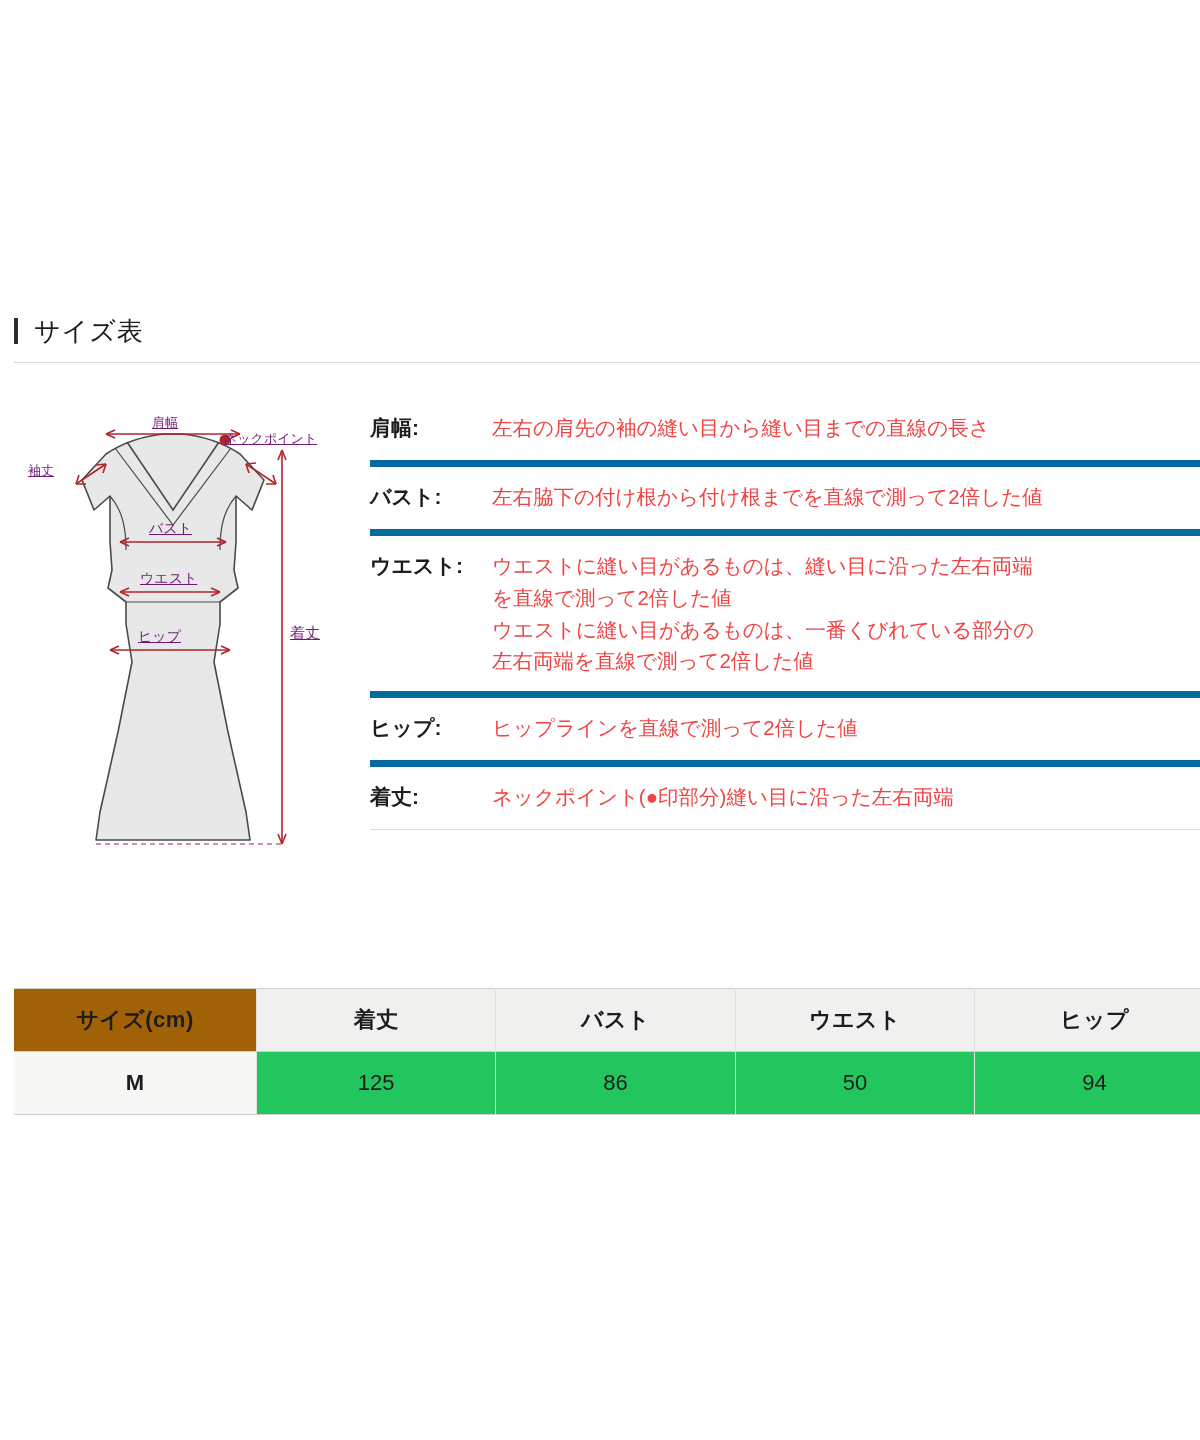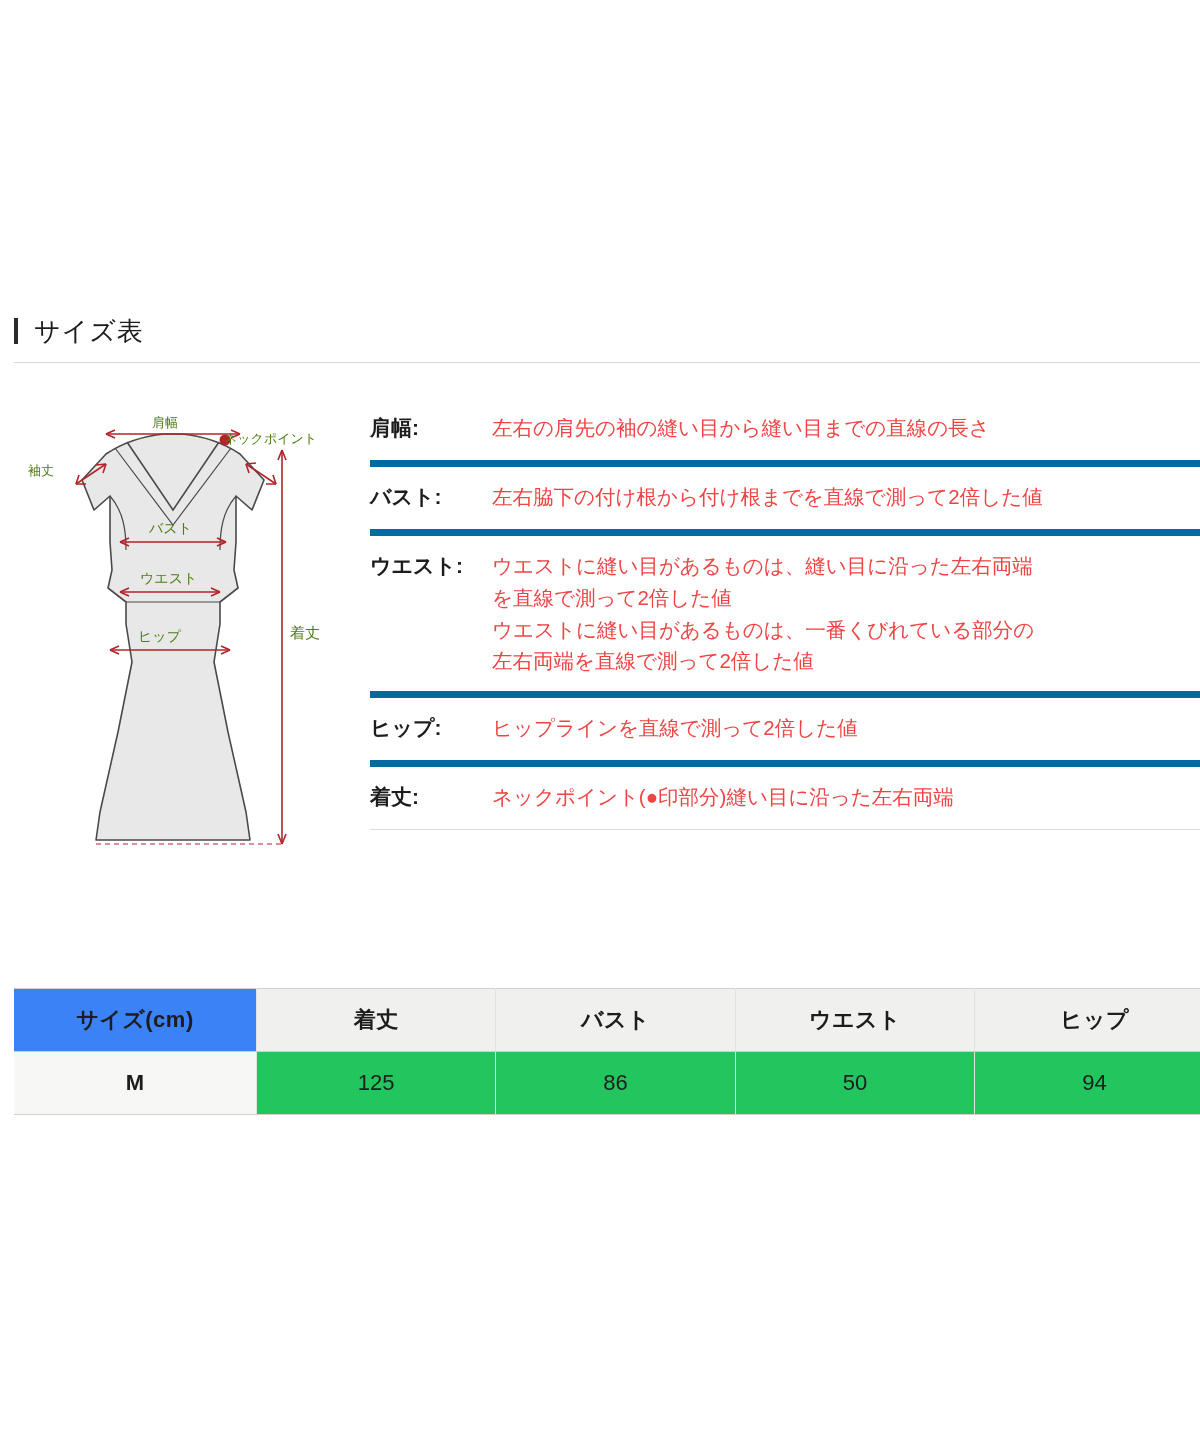--- a/index.html
+++ b/index.html
@@ -122,30 +122,31 @@
   }
   .size-table tbody td {
     background: #22c55e;
   }
   .size-table .col-label { width: 240px; }
   .size-table tbody td.col-label {
     background: #f7f7f6;
     font-weight: bold;
   }
   .size-table thead th.col-label {
-    background: #3b82f6;
+    background: #a16207;
   }
 
   
   .lbl {
     position: absolute;
-    color: #4d7c0f;
+    color: #701a75;
     font-size: 13px;
     white-space: nowrap;
     font-family: "Liberation Sans", sans-serif;
+    text-decoration: underline;
   }
 </style>
 </head>
 <body>
 
 <div class="page">
 
   <div class="section-title-wrap">
     <div class="title-bar"></div>
     <div class="section-title">サイズ表</div>

